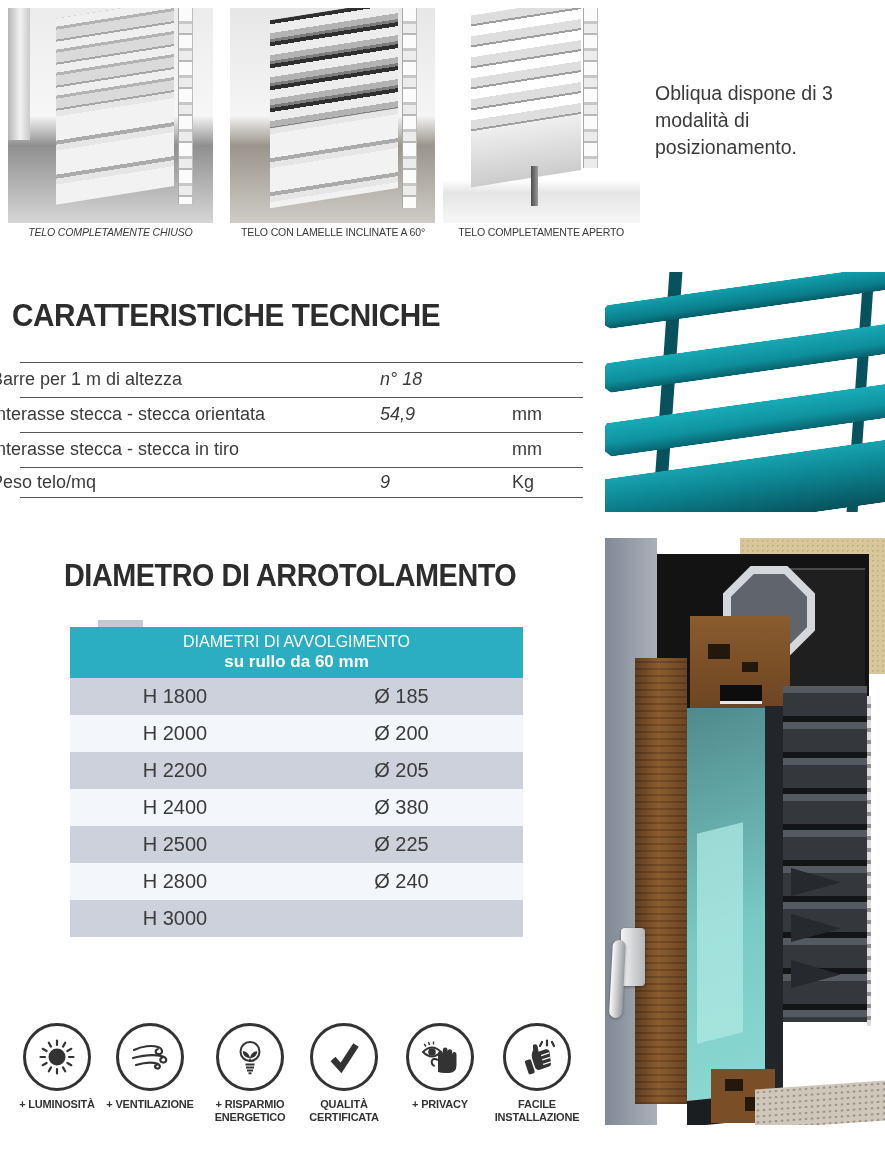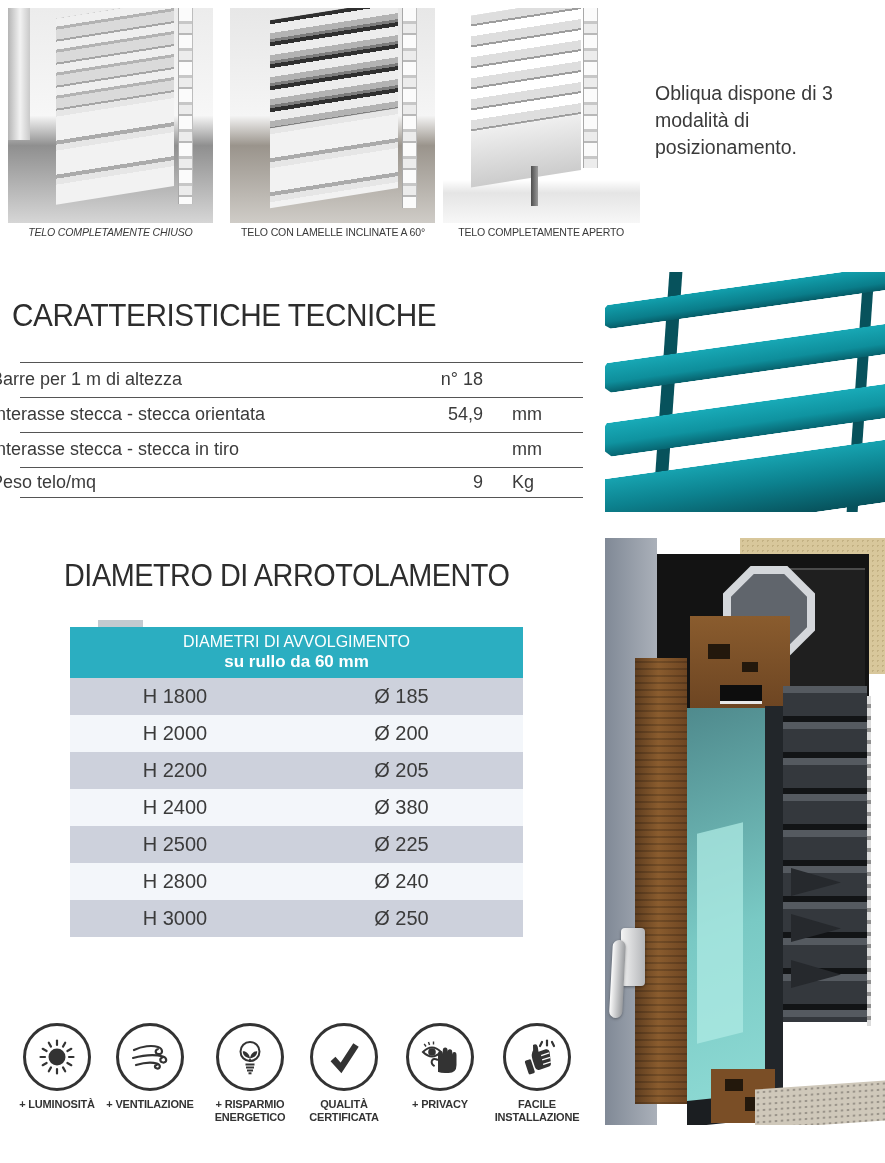--- a/index.html
+++ b/index.html
@@ -21,27 +21,27 @@
   .widebands{background:repeating-linear-gradient(180deg,#e6e6e6 0 6px,#f2f2f2 6px 30px,#ababab 30px 34px);}
   .openbands60{background:repeating-linear-gradient(180deg,#2f2f2f 0 4px,#ededed 4px 13px,#b3b3b3 13px 19px,#7d7d7d 19px 22px);}
   .openbands{background:repeating-linear-gradient(180deg,#dedede 0 9px,#9d9d9d 9px 11px,#ffffff 11px 21px);}
   .rail{position:absolute;width:13px;border-left:1px solid #a8a8a8;border-right:1px solid #bdbdbd;
         background:repeating-linear-gradient(180deg,#fbfbfb 0 13px,#c7c7c7 13px 16px,#ececec 16px 25px,#b8b8b8 25px 27px);}
   .caption{position:absolute;top:226px;text-align:center;font-size:11.5px;letter-spacing:-.2px;
            color:#3a3a3a;font-weight:400;}
   .note{position:absolute;left:655px;top:80px;width:226px;font-size:19.5px;line-height:27px;color:#3a3a3a;}
 
   
-  .h1{position:absolute;font-weight:400;color:var(--heading);letter-spacing:-.5px;white-space:nowrap;}
+  .h1{position:absolute;font-weight:700;color:var(--heading);letter-spacing:-.5px;white-space:nowrap;}
   .tech-title{left:12px;top:297px;font-size:32px;}
   .tech-table{position:absolute;left:0;top:362px;width:583px;height:135px;}
   .tline{position:absolute;left:20px;width:563px;height:1px;background:#555;}
   .trow{position:absolute;left:0;width:583px;font-size:18px;color:#3b3b3b;}
   .trow .lbl{position:absolute;left:-9px;white-space:nowrap;}
-  .trow .val{position:absolute;left:353px;width:130px;text-align:right;}
+  .trow .val{position:absolute;left:380px;width:130px;font-style:italic;}
   .trow .unit{position:absolute;left:512px;width:60px;text-align:left;}
 
   
   .louver{position:absolute;left:605px;top:272px;width:280px;height:240px;overflow:hidden;}
   .lpost{position:absolute;top:0;width:13px;height:240px;background:var(--teal-slat-dark);transform:skewX(-4deg);}
   .lslat{position:absolute;left:-12px;width:300px;transform:rotate(-8deg);
          clip-path:polygon(0 55%,5% 0,100% 0,100% 100%,5% 100%);}
   .ls1{top:14px;height:24px;background:linear-gradient(180deg,#12a0ad,#0a7d8a 70%,#065b66);}
   .ls2{top:72px;height:30px;background:linear-gradient(180deg,#18a8b5,#0e8e9b 65%,#07606b);}
   .ls3{top:132px;height:34px;background:linear-gradient(180deg,#19abb8,#0f93a0 60%,#076470);}
@@ -204,21 +204,20 @@
     <div class="drow">
         <span class="c1">H 2500</span>
         <span class="c2">Ø 225</span>
       </div>
     <div class="drow">
         <span class="c1">H 2800</span>
         <span class="c2">Ø 240</span>
       </div>
     <div class="drow">
         <span class="c1">H 3000</span>
-        <span class="c2">Ø 250</span>
       </div>
   </div>
 
   <div class="winsec">
     <div class="wall"></div>
     <div class="plaster"></div>
     <div class="blackbox">
       <div class="boxinner"></div>
     </div>
     <div class="octo oct"></div>

